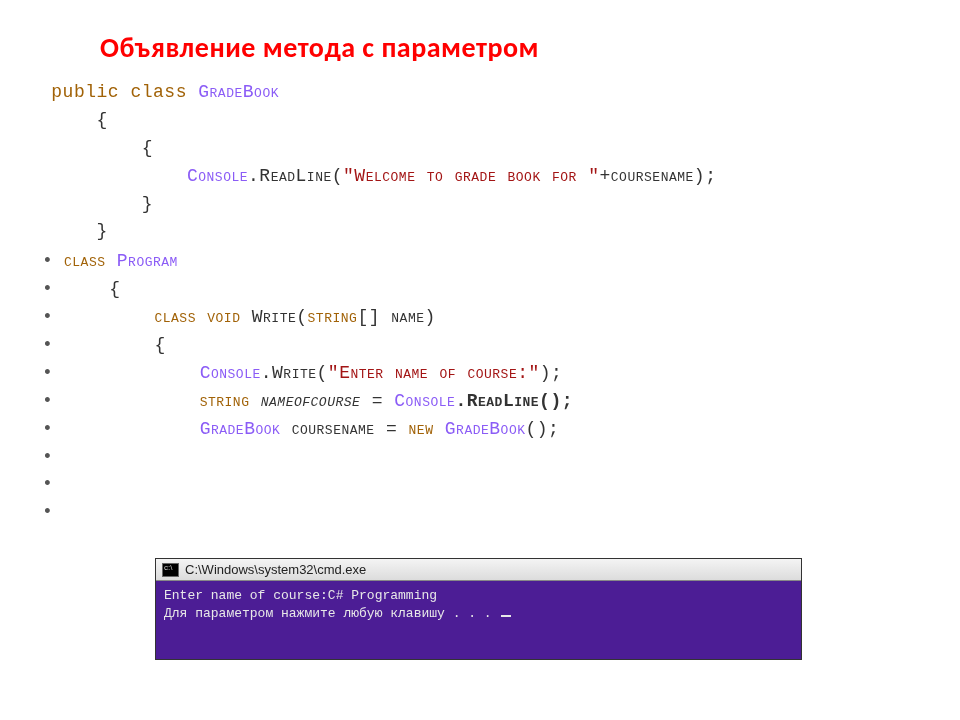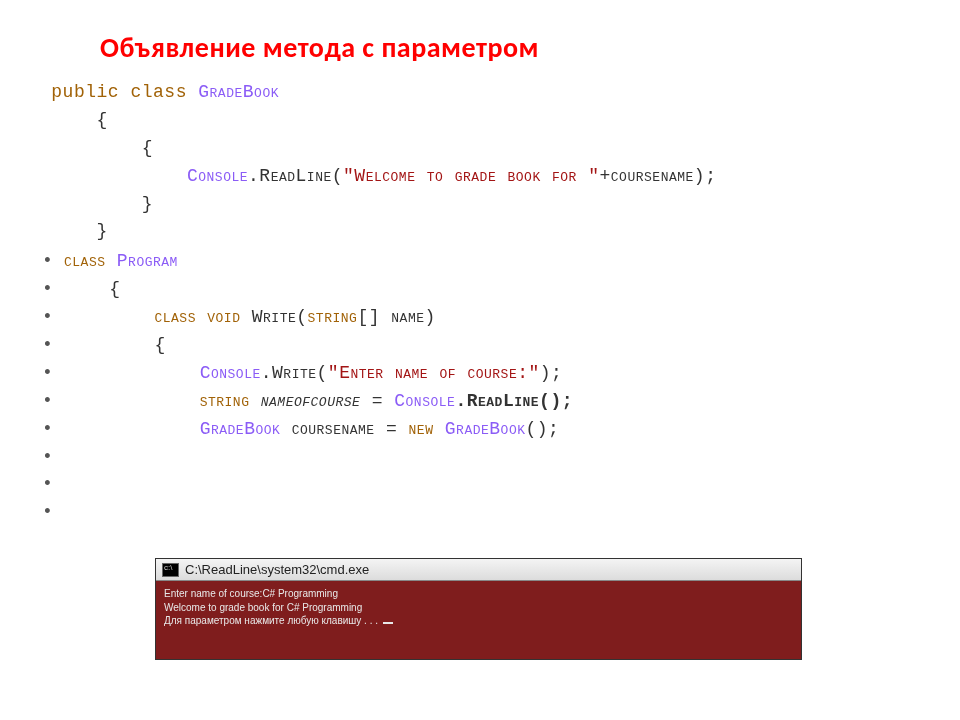--- a/index.html
+++ b/index.html
@@ -78,24 +78,24 @@
     background: #000;
     border: 1px solid #666;
     position: relative;
     font-size: 8px;
     color: #ccc;
     line-height: 8px;
     text-align: left;
     padding-left:1px;
   }
   .console-body {
-    background: #7f1d1d;
+    background: #4c1d95;
     color: #e8e8e8;
-    font-family: Liberation Sans, sans-serif;
-    font-size: 10px;
+    font-family: Liberation Mono, monospace;
+    font-size: 13px;
     padding: 6px 8px 8px 8px;
     line-height: 1.35;
     min-height: 64px;
   }
   .console-body .row { white-space: pre; }
   .cursor { display:inline-block; width:10px; height:2px; background:#e8e8e8; vertical-align: baseline; margin-left:2px;}
 </style>
 </head>
 <body>
 
@@ -121,20 +121,19 @@
       <li>            <span class="typename" style="font-variant: small-caps;">GradeBook </span><span class="txt" style="font-variant: small-caps;">coursename = </span><span class="kw-blue" style="font-variant: small-caps;">new </span><span class="typename" style="font-variant: small-caps;">GradeBook</span><span class="txt" style="font-variant: small-caps;">();</span></li>
       <li>&nbsp;</li>
       <li>&nbsp;</li>
       <li>&nbsp;</li>
     </ul>
 </div>
 
 <div class="console-wrap">
   <div class="console-title">
     <span class="cmd-icon">c:\</span>
-    <span>C:\ReadLine\system32\cmd.exe</span>
+    <span>C:\Windows\system32\cmd.exe</span>
   </div>
   <div class="console-body">
     <div class="row">Enter name of course:C# Programming</div>
-    <div class="row">Welcome to grade book for C# Programming</div>
     <div class="row"><span>Для параметром нажмите любую клавишу . . . </span><span class="cursor"></span></div>
   </div>
 </div>
 
 </body></html>

